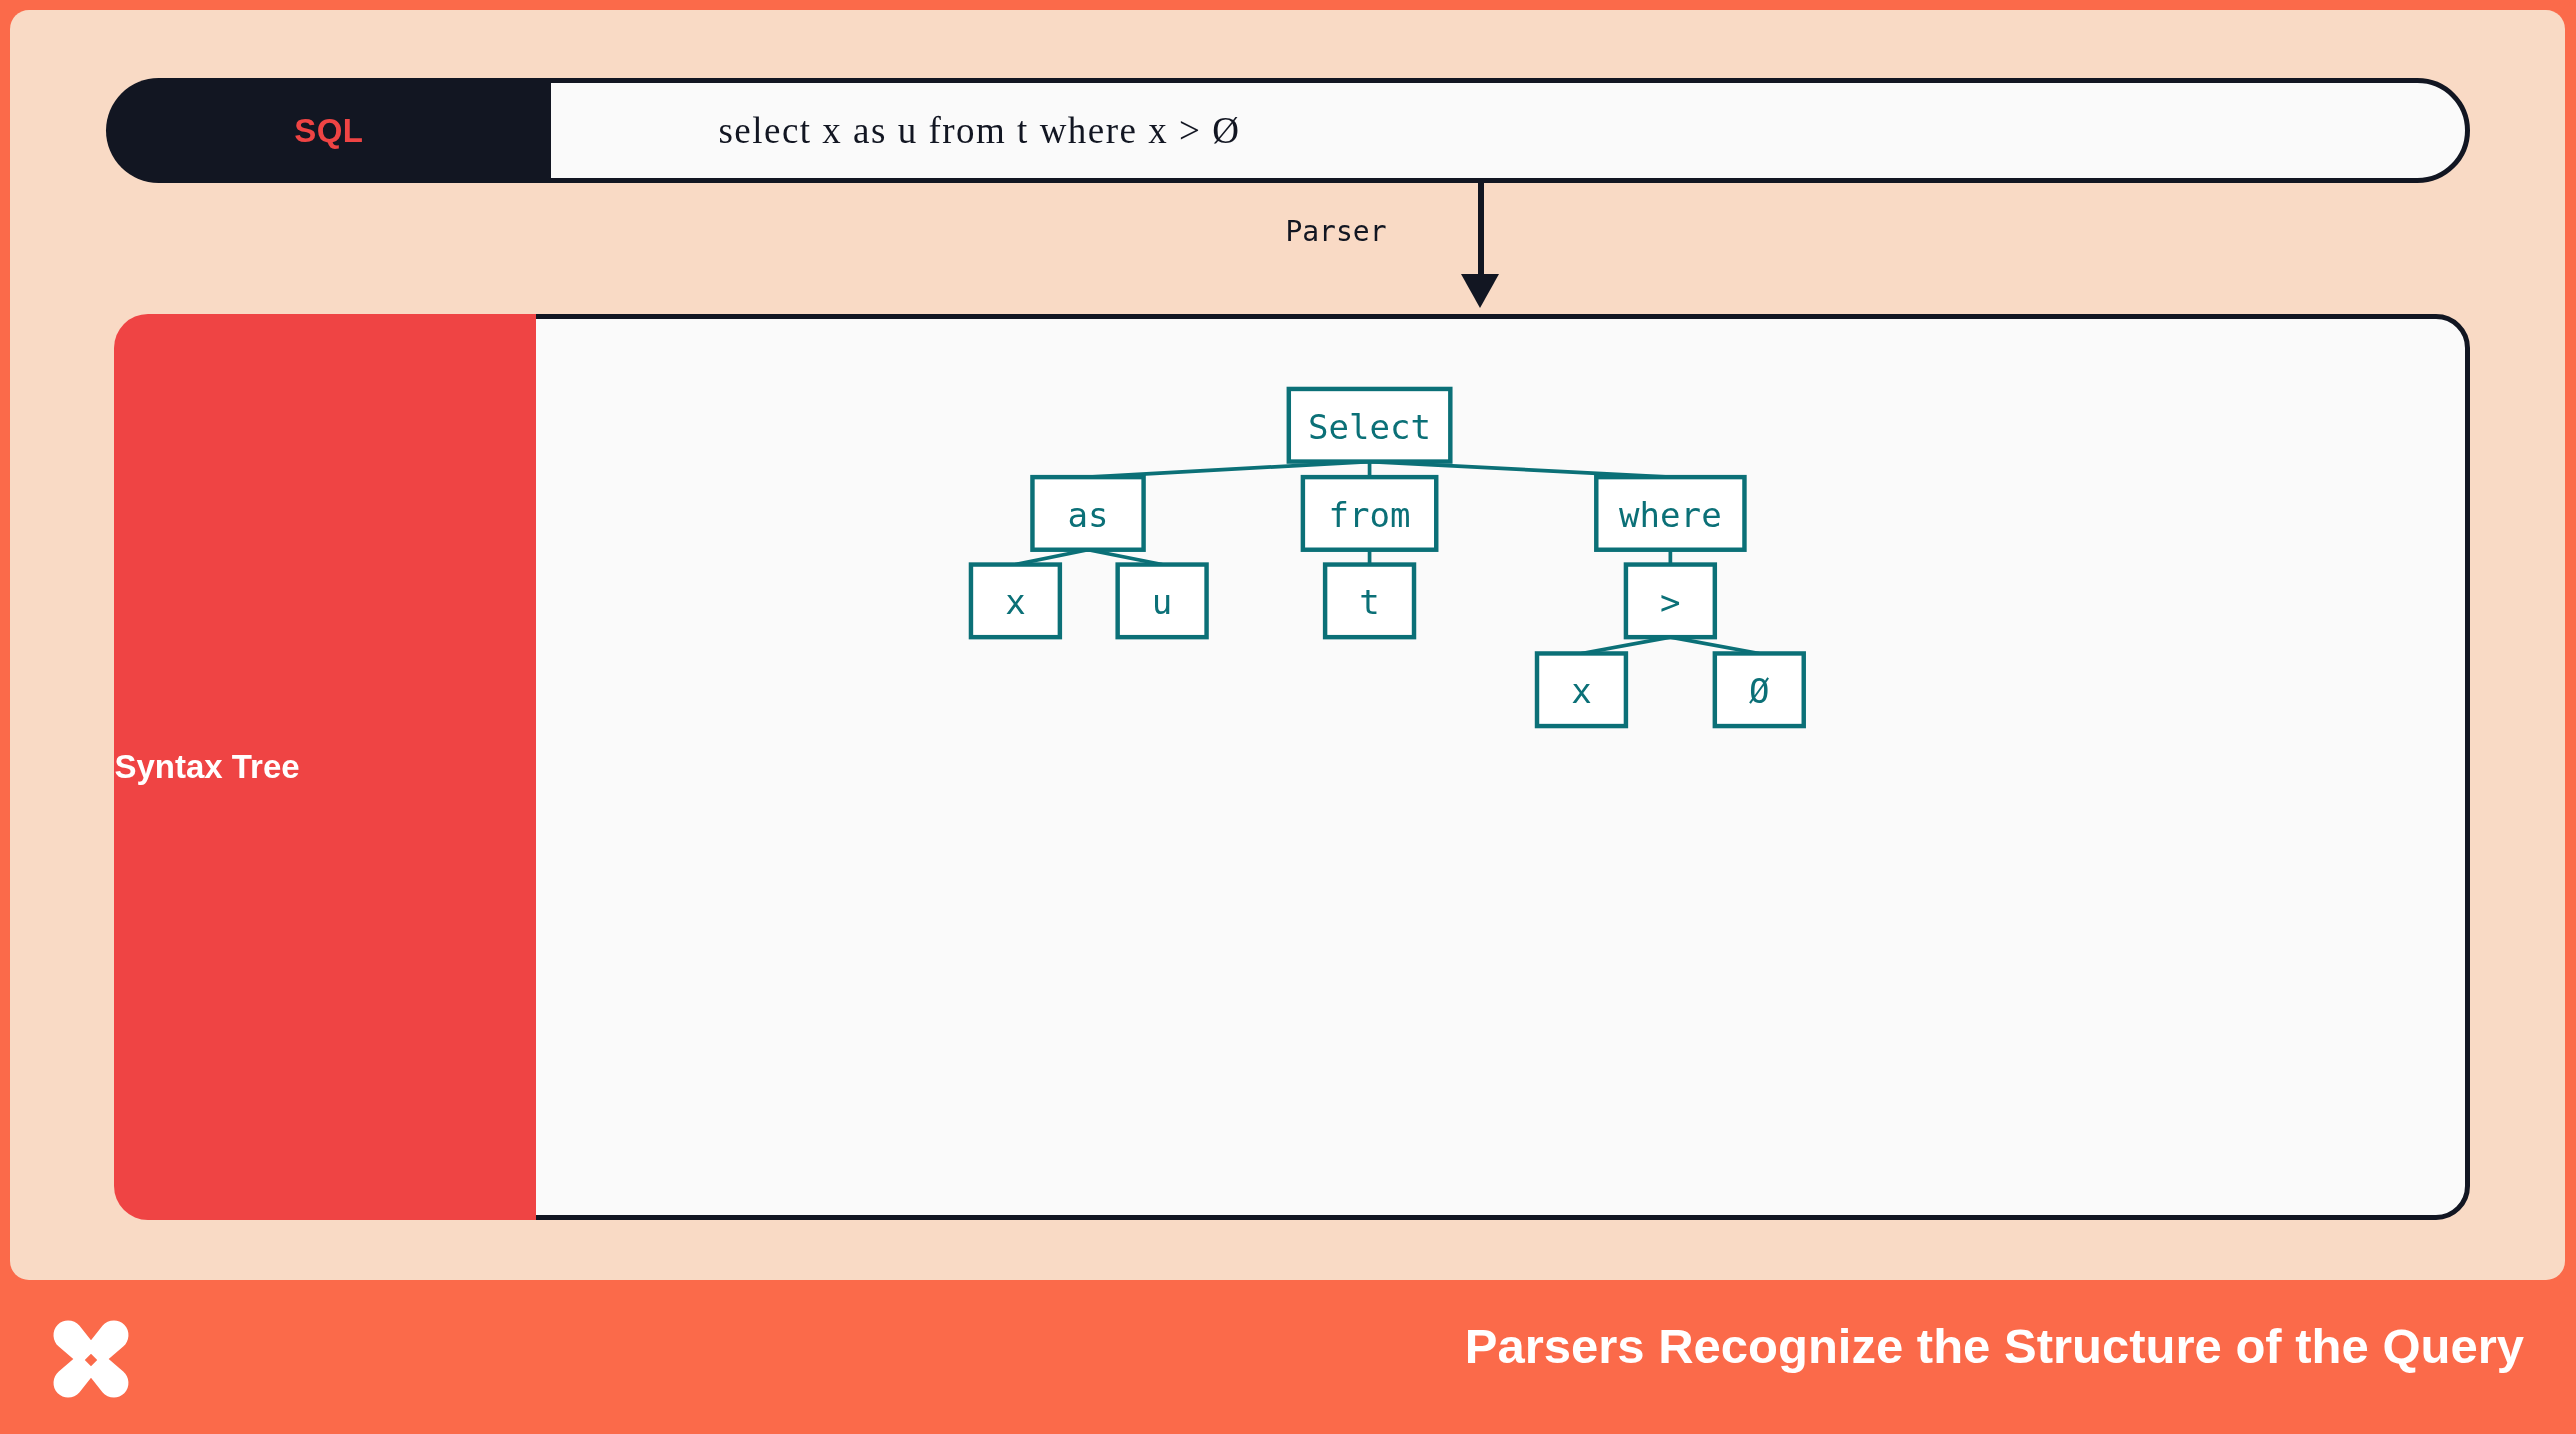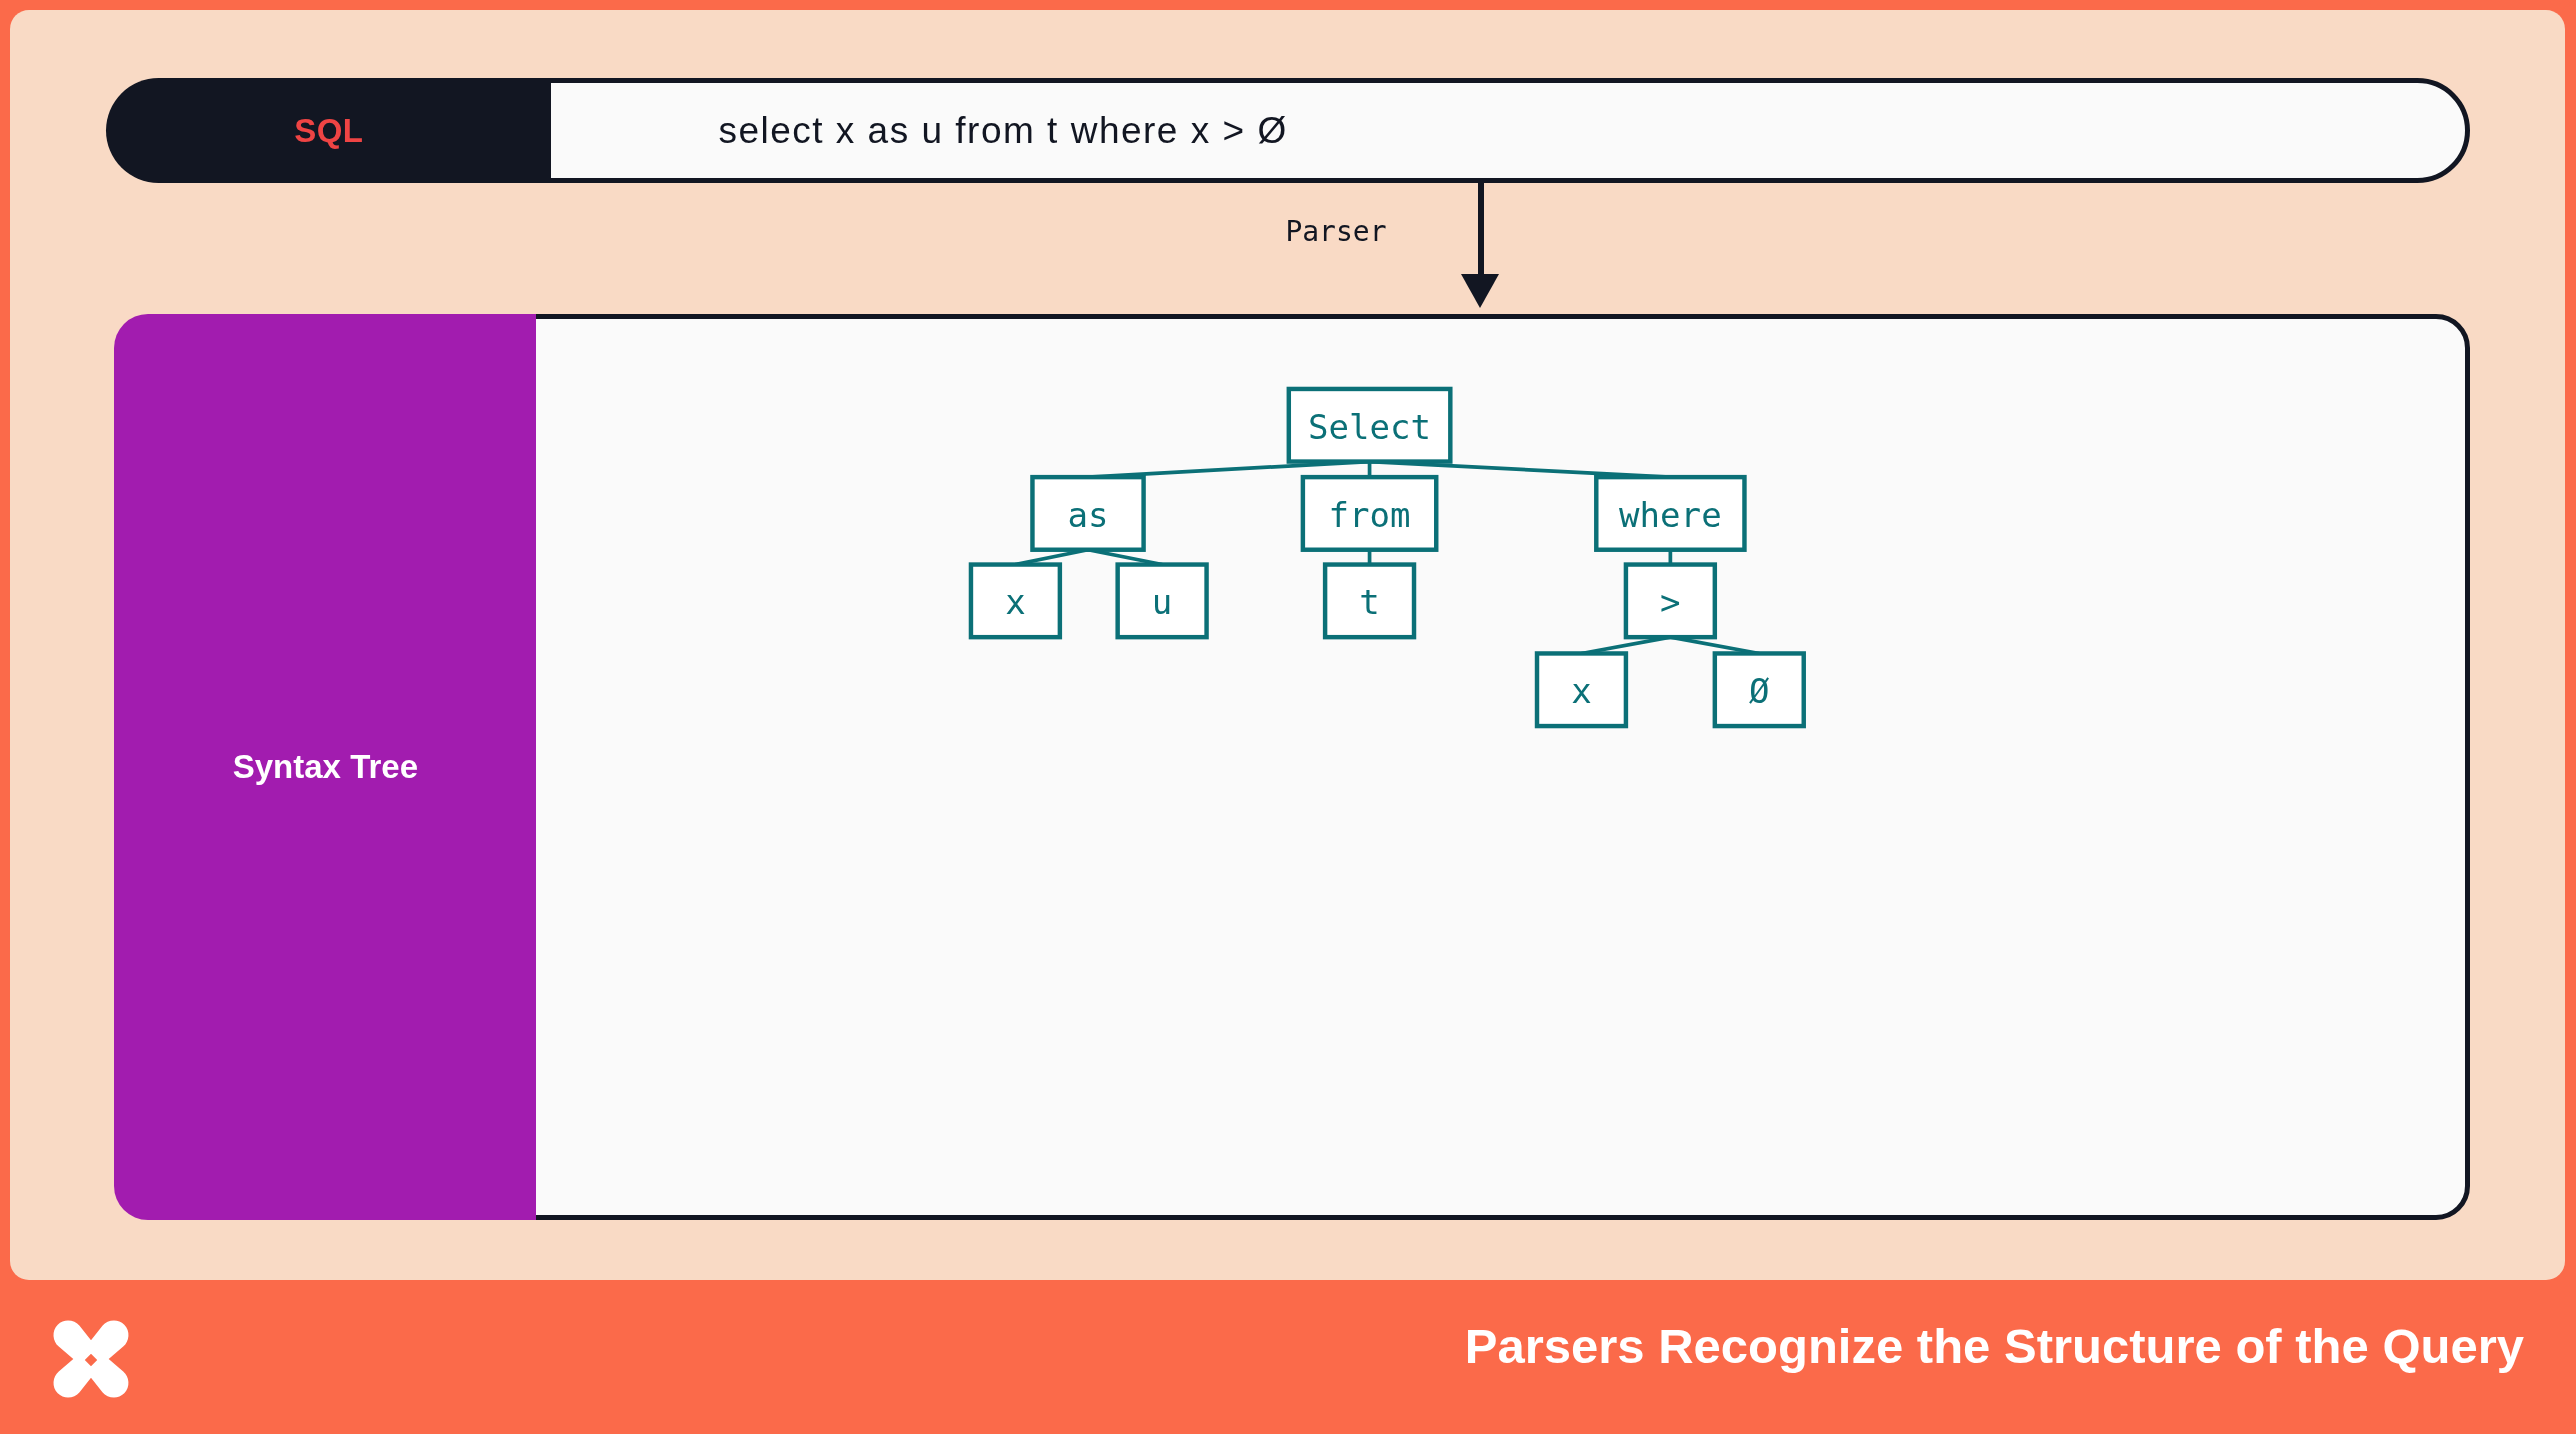--- a/index.html
+++ b/index.html
@@ -65,21 +65,21 @@
     border: 5.2px solid #121622;
     border-radius: 0 53px 53px 0;
     box-sizing: border-box;
     display: flex;
     align-items: center;
     z-index: 1;
   }
   .sql-query-text {
     margin-left: 185px;
     color: #121622;
-    font-family: Liberation Sans, sans-serif;
+    font-family: Liberation Serif, serif;
     font-size: 37px;
     letter-spacing: 1.5px;
     white-space: pre;
   }
 
   
   .parser-arrow-wrap {
     position: absolute;
     left: 1386px;
     top: 172px;
@@ -121,25 +121,24 @@
     top: 304px;
     width: 2357px;
     height: 906px;
   }
   .tree-sidebar {
     position: absolute;
     left: 0;
     top: 0;
     width: 422px;
     height: 906px;
-    background: #a21caf;
+    background: #ef4444;
     border-radius: 34px 0 0 34px;
     display: flex;
     align-items: center;
-    justify-content: center;
     z-index: 2;
   }
   .tree-sidebar-text {
     color: #ffffff;
     font-size: 33px;
     font-weight: bold;
   }
   .tree-canvas {
     position: absolute;
     left: 400px;

